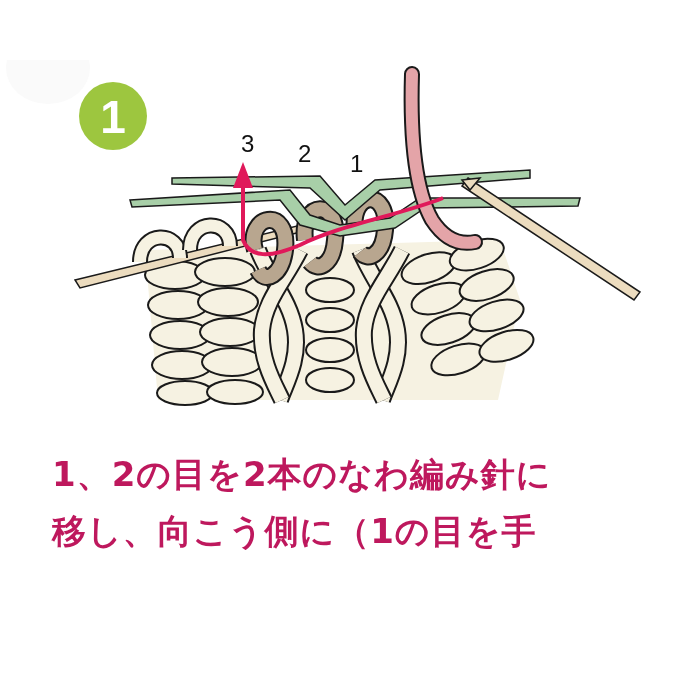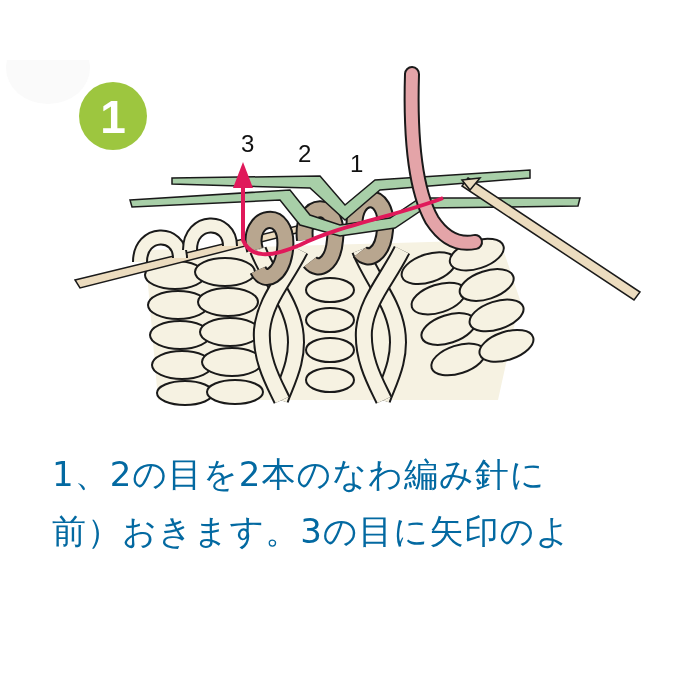--- a/index.html
+++ b/index.html
@@ -8,21 +8,21 @@
       position: absolute; left: 79px; top: 82px; width: 68px; height: 68px;
       border-radius: 50%; background: #9dc63f;
       display: flex; align-items: center; justify-content: center;
     }
     .step-badge span { color: #fff; font-size: 46px; font-weight: bold; font-family: "Liberation Sans", sans-serif; line-height: 1; margin-top: 2px; }
     .illus { position: absolute; left: 0; top: 60px; width: 700px; height: 350px; }
     .stitch-label { position: absolute; font-family: "Liberation Sans", sans-serif; font-size: 24px; color: #111; }
     .instructions {
       position: absolute; left: 52px; top: 446px; width: 600px;
       font-family: "DejaVu Sans", sans-serif; font-size: 34px; line-height: 57px;
-      color: #0369a1; letter-spacing: 1px;
+      color: #be185d; letter-spacing: 1px; font-weight: bold;
     }
     .instructions div { white-space: nowrap; }
   </style>
 </head>
 <body>
 
 <div class="step-badge">
   <span>1</span>
 </div>
 
@@ -114,14 +114,14 @@
     <path d="M233,188 L243,162 L253,188 Z" fill="#e0195a"></path>
   </g>
 </svg>
 
 <div class="stitch-label" style="left:241px;top:130px;">3</div>
 <div class="stitch-label" style="left:298px;top:140px;">2</div>
 <div class="stitch-label" style="left:350px;top:150px;">1</div>
 
 <div class="instructions">
   <div>1、2の目を2本のなわ編み針に</div>
-  <div>前）おきます。3の目に矢印のよ</div>
+  <div>移し、向こう側に（1の目を手</div>
 </div>
 
 </body></html>

